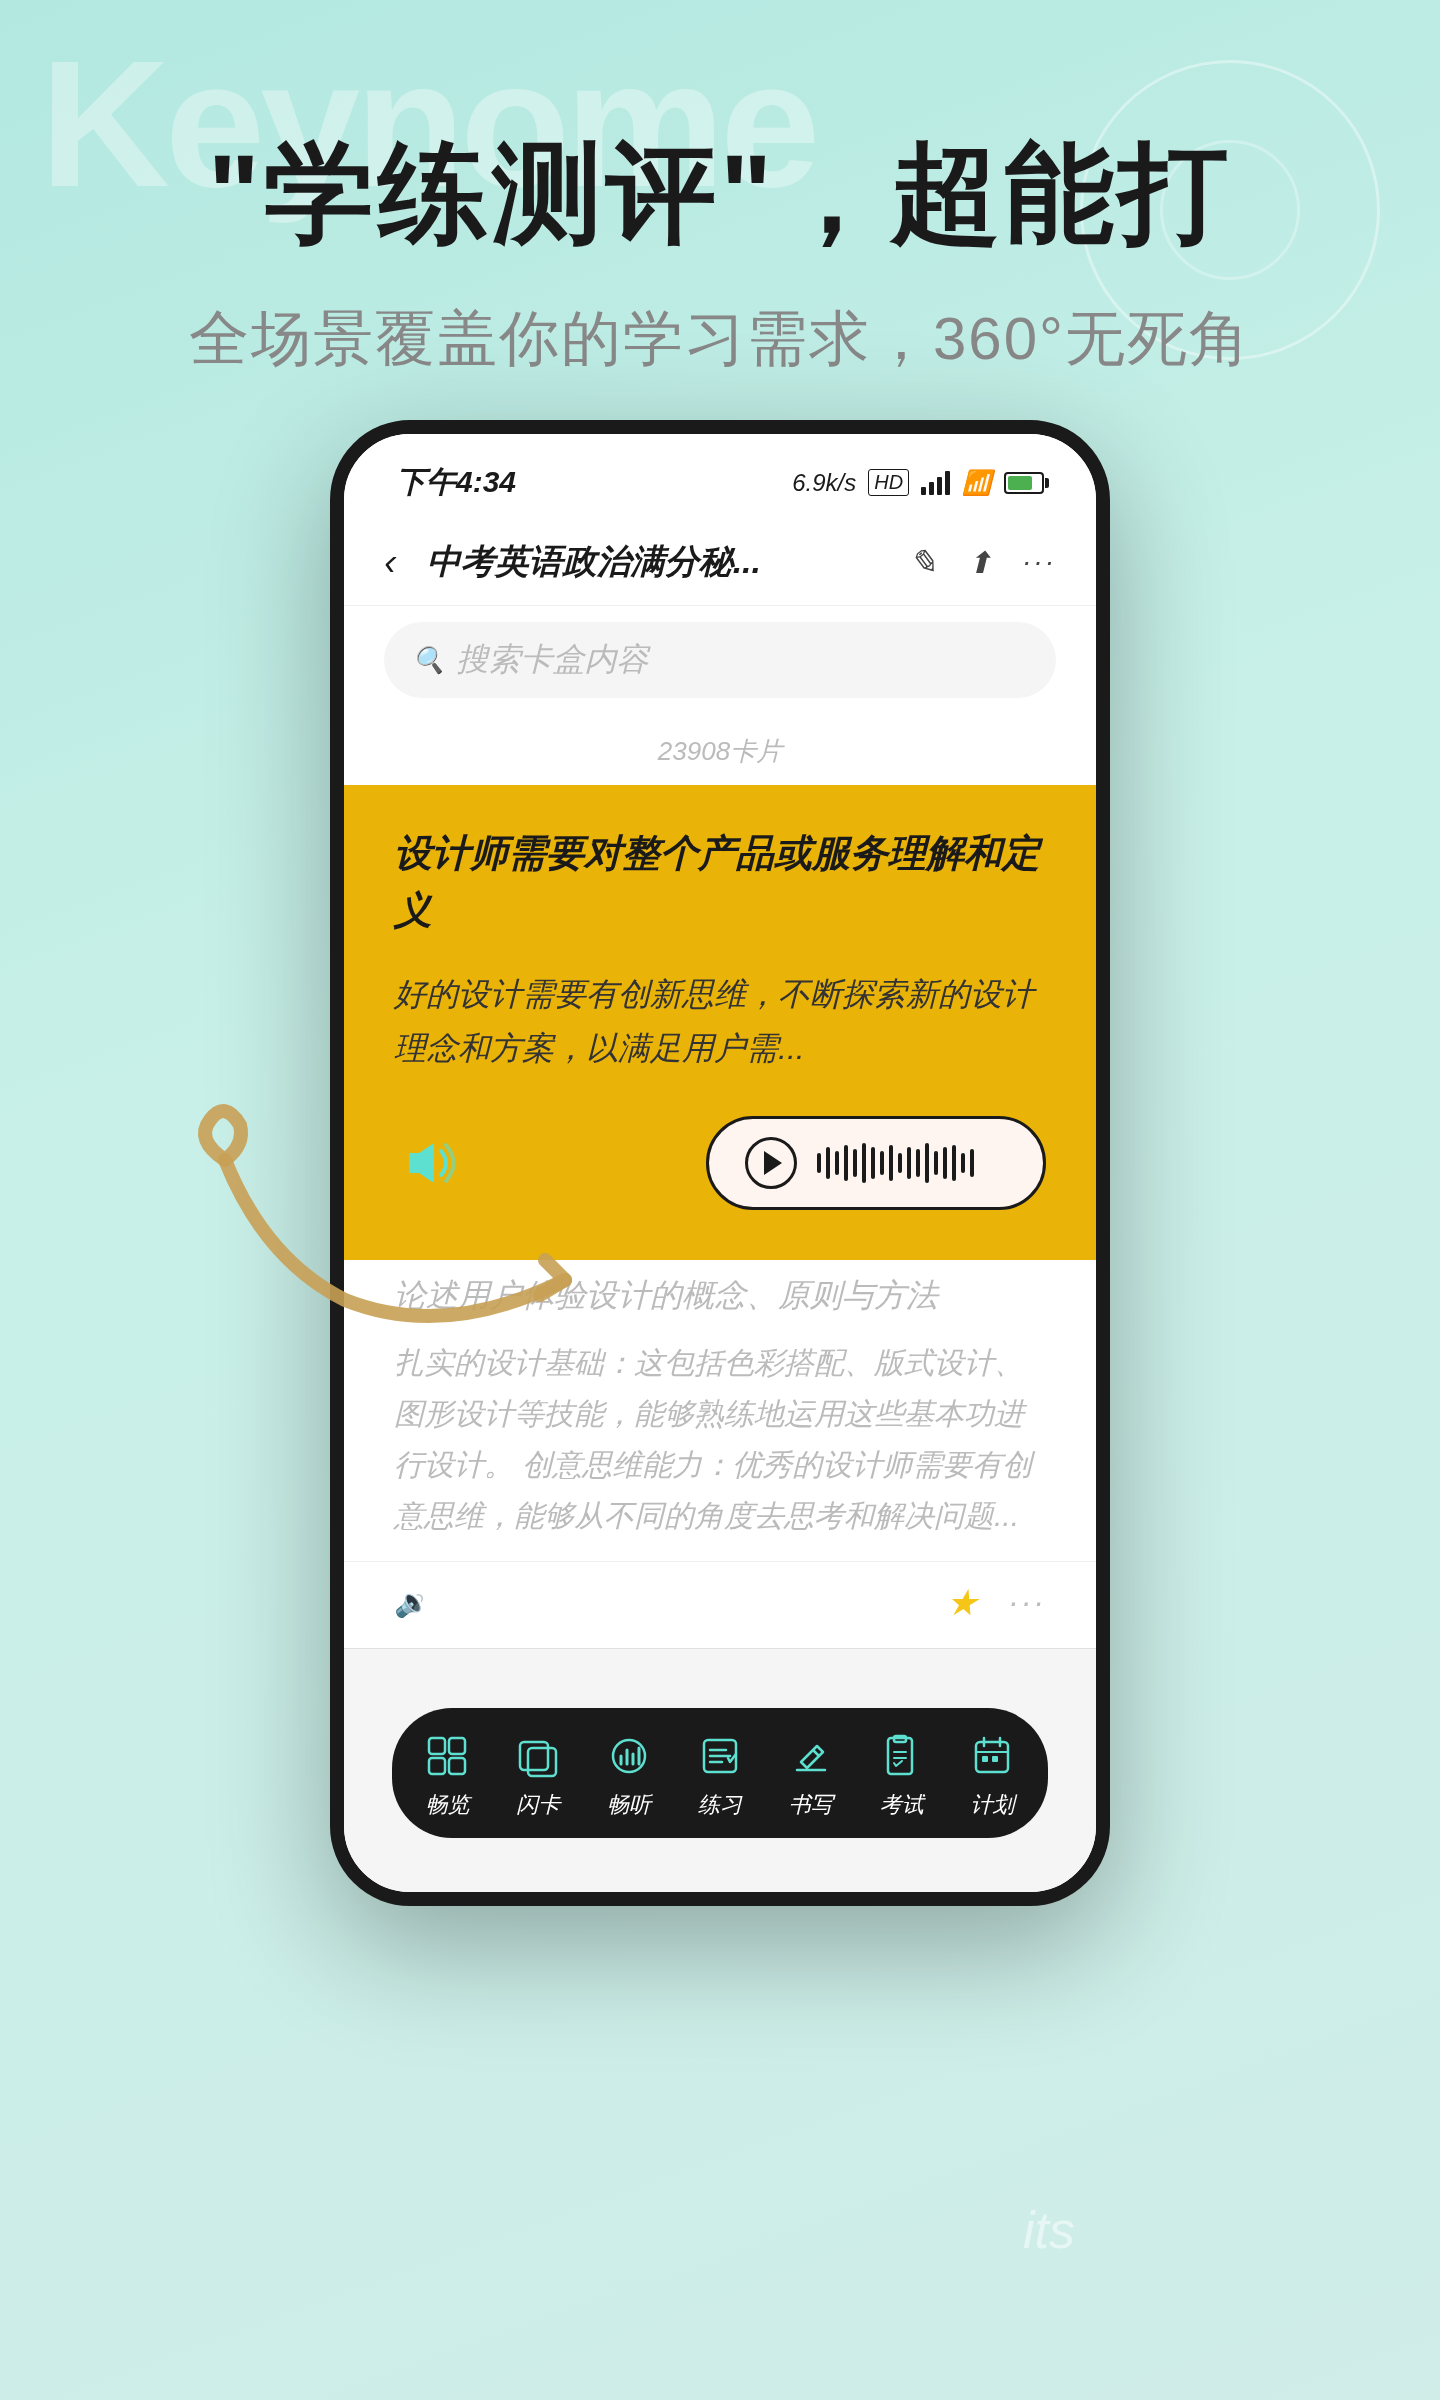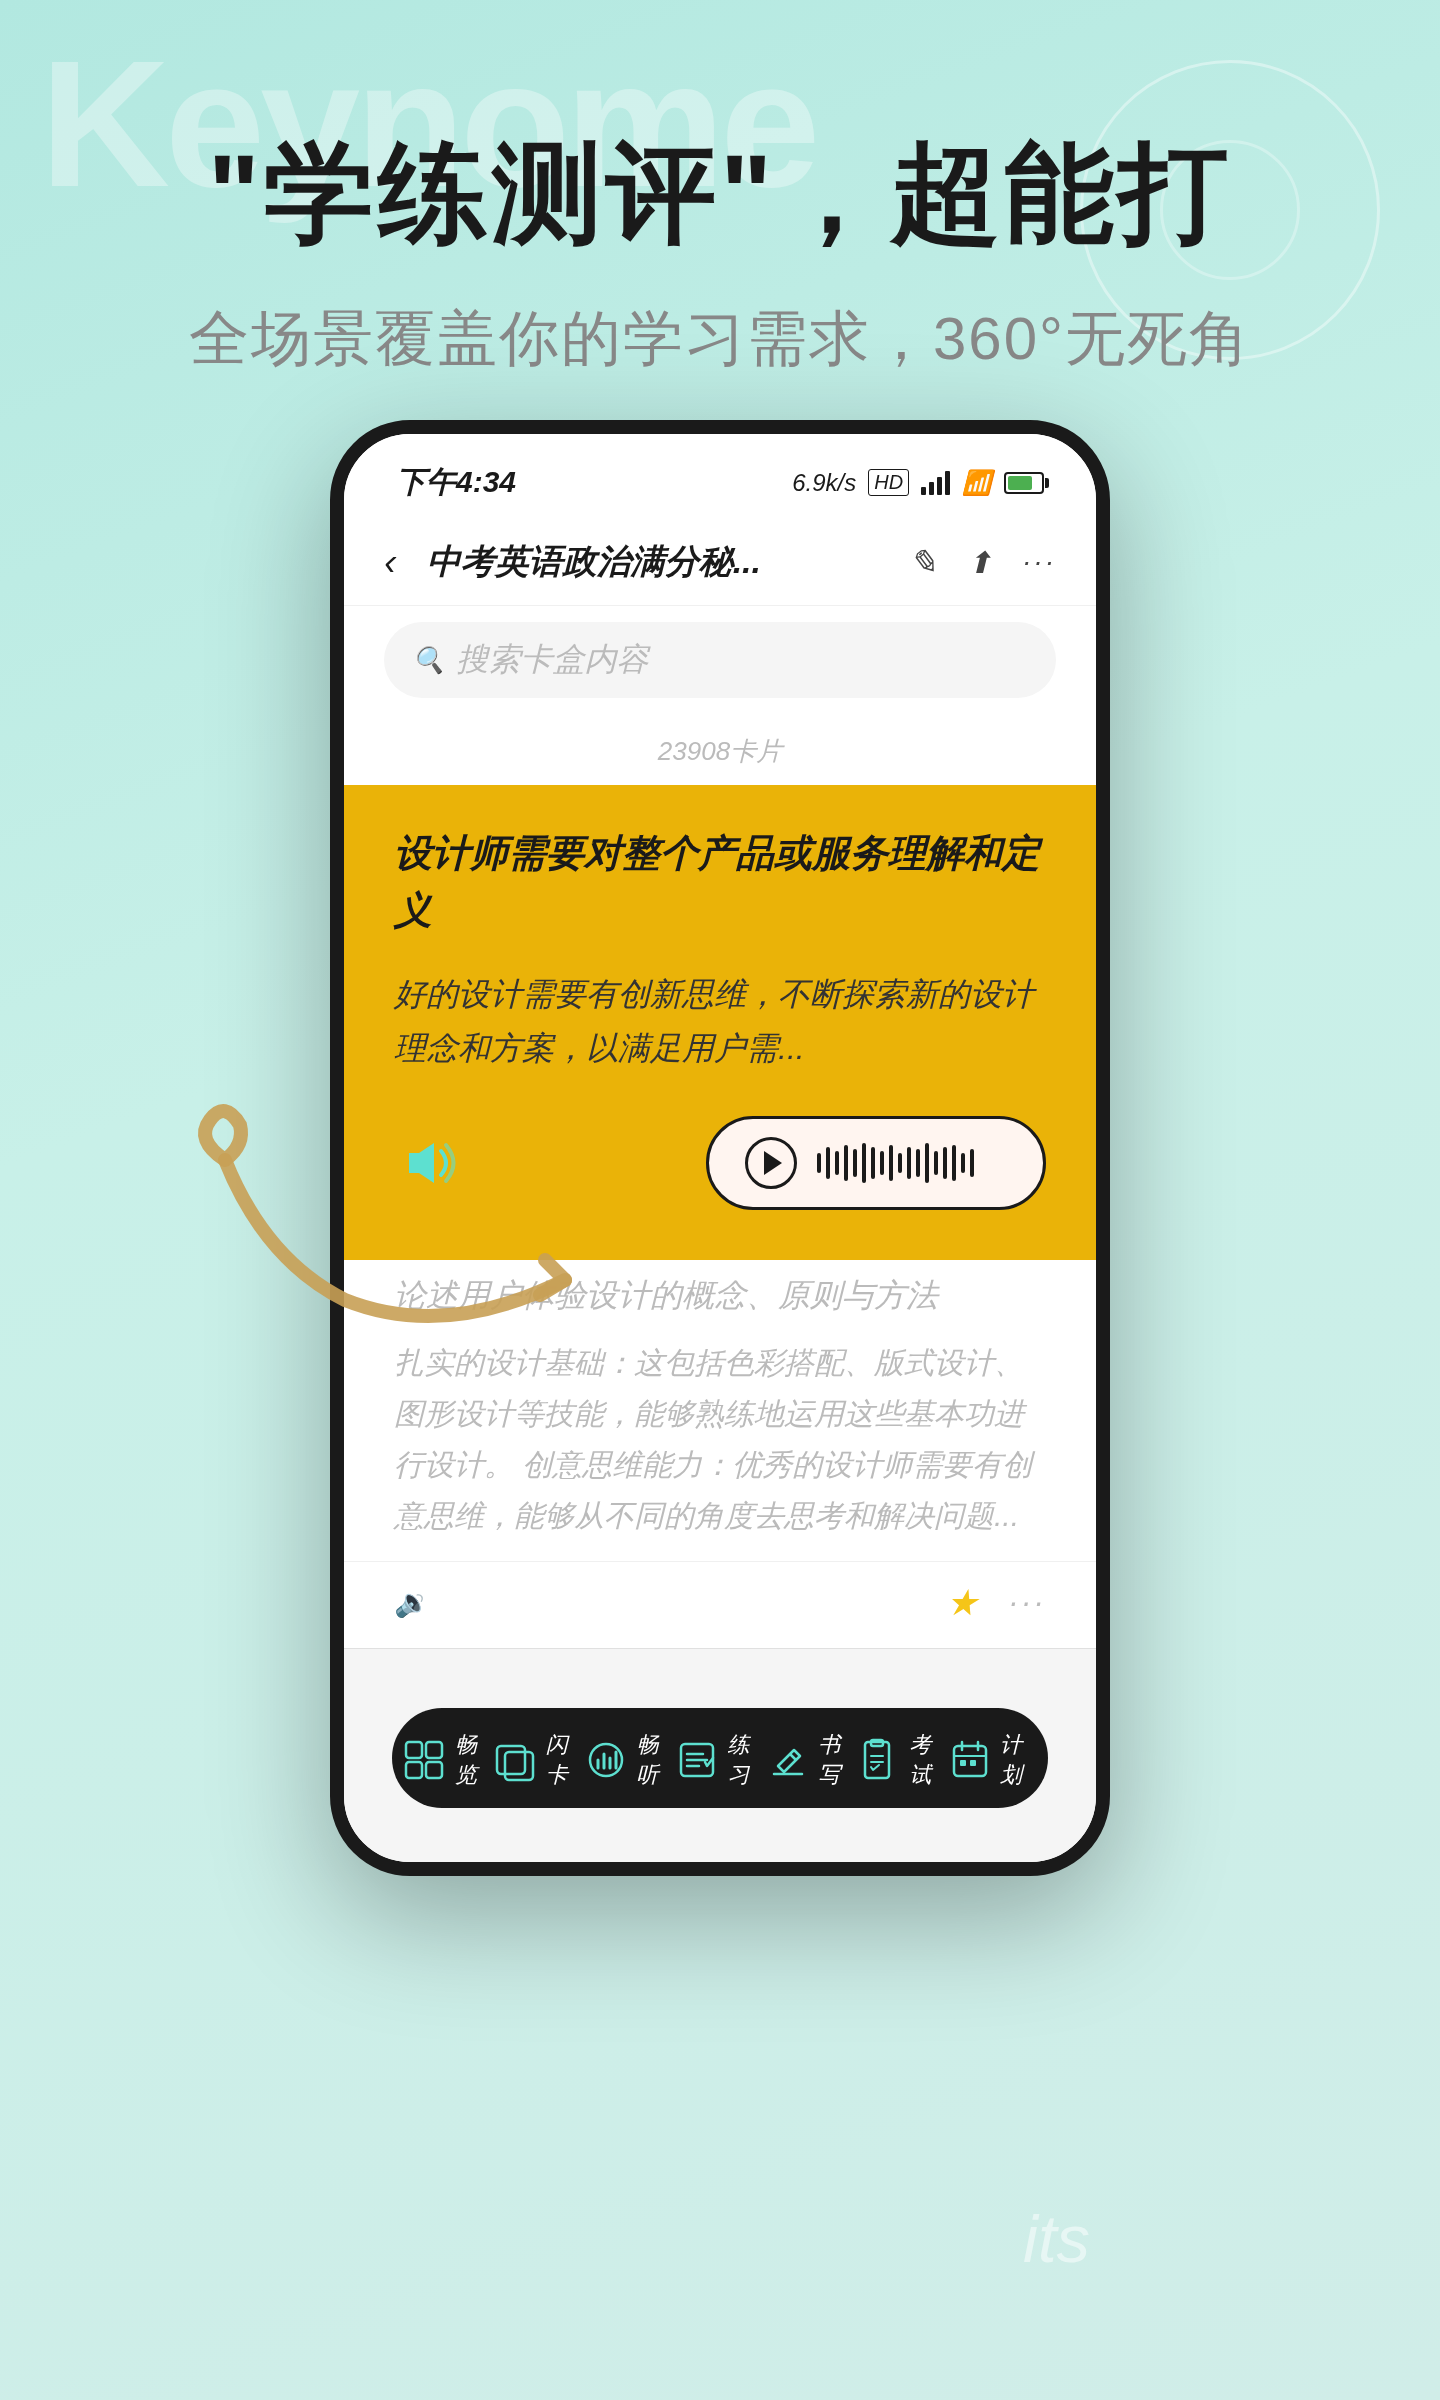--- a/index.html
+++ b/index.html
@@ -358,21 +358,21 @@
       border-radius: 60px;
       margin: 0 24px 24px;
       display: flex;
       justify-content: space-around;
       align-items: center;
       padding: 22px 10px 18px;
     }
 
     .tab-item {
       display: flex;
-      flex-direction: row;
+      flex-direction: column;
       align-items: center;
       gap: 8px;
       cursor: pointer;
     }
 
     .tab-icon {
       width: 52px;
       height: 52px;
       display: flex;
       align-items: center;
@@ -391,21 +391,21 @@
       background: #f9f9f9;
       border-top: 1px solid #eee;
       padding: 20px 50px;
     }
 
     
     .its-text {
       position: absolute;
       top: 2200px;
       left: 1023px;
-      font-size: 67px;
+      font-size: 52px;
       color: rgba(255,255,255,0.5);
       font-style: italic;
     }
 
     
     .circle-deco {
       position: absolute;
       top: 60px;
       right: 60px;
       width: 300px;

